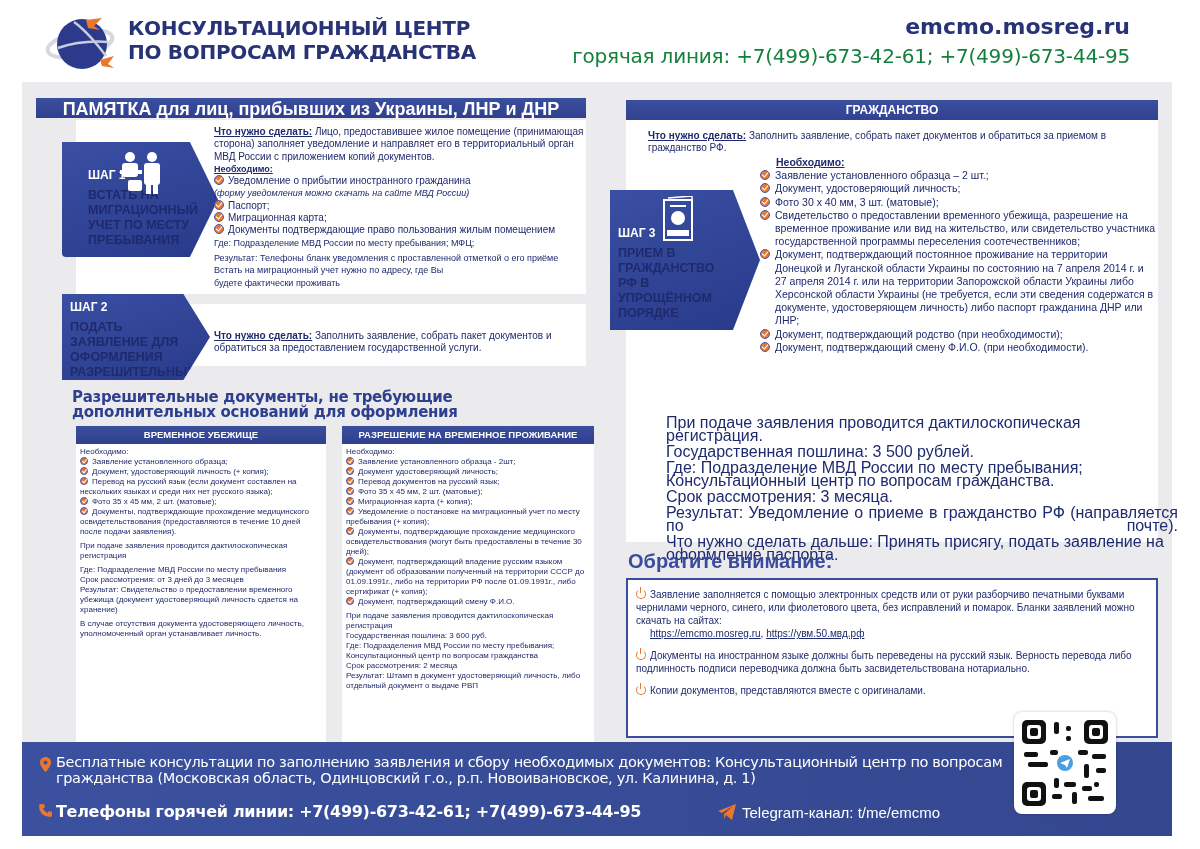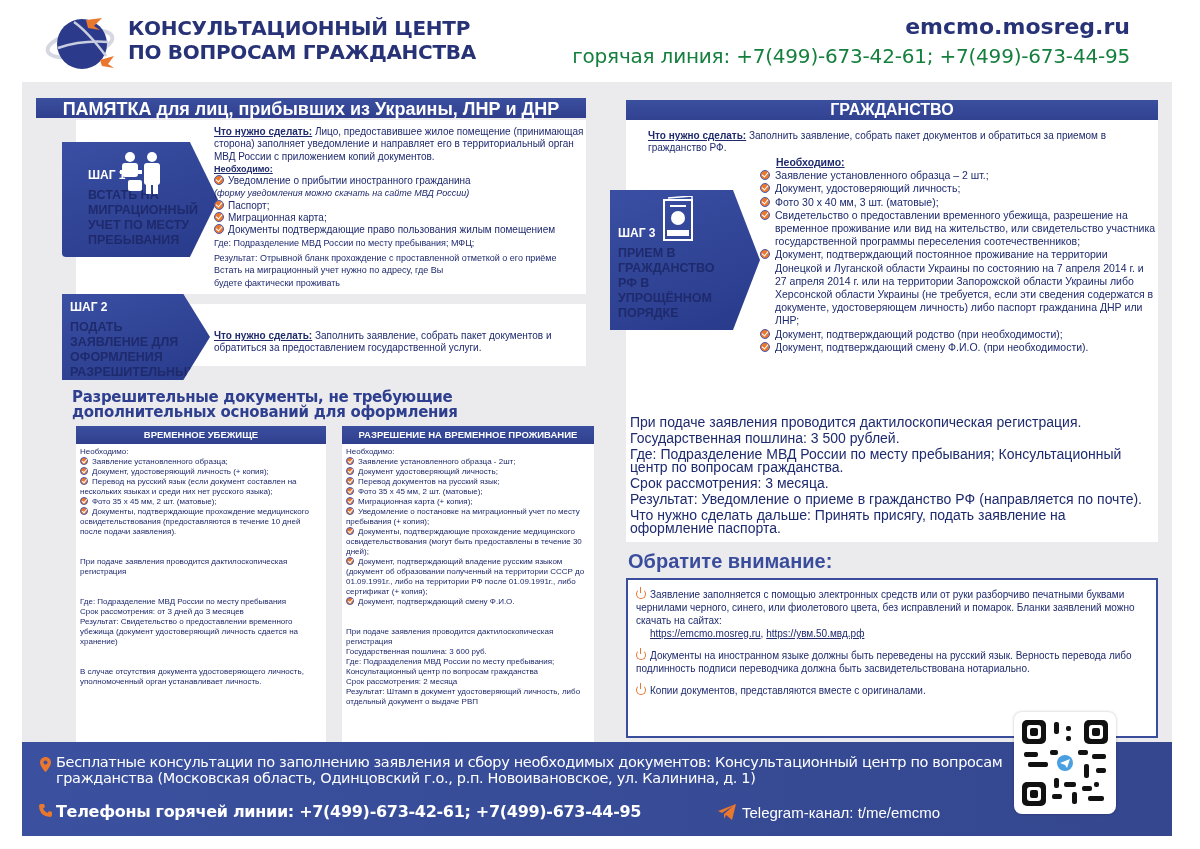--- a/index.html
+++ b/index.html
@@ -48,29 +48,29 @@
 
   .permit-title { position: absolute; left: 50px; top: 308px; width: 520px; font-family: "DejaVu Sans", sans-serif; font-weight: bold; font-size: 15px; line-height: 15px; color: #2f3f8f; letter-spacing: -0.3px; }
 
   .card { position: absolute; background: #fff; }
   .card-left { left: 54px; top: 344px; width: 250px; height: 384px; }
   .card-right { left: 320px; top: 344px; width: 252px; height: 316px; }
   .card .band-title { height: 18px; font-size: 9.5px; line-height: 18px; }
   .card .body { padding: 3px 4px; font-size: 8px; line-height: 10px; color: #1f2a6d; }
   .card .body .check { width: 8px; height: 8px; border-width: 1px; }
   .card .body .check::after { left: 1.5px; top: -0.5px; width: 2px; height: 4px; }
-  .card .sp { margin-top: 20px; }
-
-  
-  .right-title { position: absolute; left: 604px; top: 18px; width: 532px; height: 24px; font-size: 16px; line-height: 20px; }
+  .card .sp { margin-top: 4px; }
+
+  
+  .right-title { position: absolute; left: 604px; top: 18px; width: 532px; height: 24px; font-size: 12px; line-height: 20px; }
   .cit-box { position: absolute; left: 604px; top: 38px; width: 532px; height: 422px; background: #fff; }
   .cit-intro { position: absolute; left: 626px; top: 48px; width: 500px; }
   .cit-list { position: absolute; left: 738px; top: 74px; width: 396px; font-size: 10.5px; line-height: 13.2px; }
   .cit-list .check { margin-right: 5px; }
-  .cit-footer { position: absolute; left: 608px; top: 334px; width: 512px; font-size: 14px; line-height: 13px; }
+  .cit-footer { position: absolute; left: 644px; top: 334px; width: 512px; font-size: 16px; line-height: 13px; }
   .cit-footer p { margin-bottom: 3px; }
   .justify { text-align: justify; text-align-last: justify; }
 
   .attn-title { position: absolute; left: 606px; top: 468px; font-family: Liberation Sans, sans-serif; font-weight: bold; font-size: 20px; color: #3a4c9c; }
   .attn-box { position: absolute; left: 604px; top: 496px; width: 532px; height: 160px; background: #fff; border: 2px solid #3a4c9c; padding: 8px 10px 6px 8px; font-size: 10px; line-height: 13px; color: #1f2a6d; }
   .attn-box .item { margin-bottom: 9px; }
   .attn-box .cont { padding-left: 14px; }
   .power { display: inline-block; width: 10px; height: 10px; border-radius: 50%; border: 1.8px solid #e9772d; border-top-color: transparent; position: relative; vertical-align: -1px; margin-right: 4px; }
   .power::after { content: ""; position: absolute; left: 2.5px; top: -3px; width: 1.8px; height: 6px; background: #e9772d; }
   .link { text-decoration: underline; color: #1f2a6d; }
@@ -129,21 +129,21 @@
     <div>
       <span class="u">Что нужно сделать:</span><span> Лицо, предоставившее жилое помещение (принимающая сторона) заполняет уведомление и направляет его в территориальный орган МВД России с приложением копий документов.</span>
     </div>
     <div class="u" style="font-size:9px">Необходимо:</div>
     <div class="li"><span class="check"></span><span>Уведомление о прибытии иностранного гражданина</span></div>
     <div class="i b" style="font-size:9px">(форму уведомления можно скачать на сайте МВД России)</div>
     <div class="li"><span class="check"></span><span>Паспорт;</span></div>
     <div class="li"><span class="check"></span><span>Миграционная карта;</span></div>
     <div class="li"><span class="check"></span><span>Документы подтверждающие право пользования жилым помещением</span></div>
     <div style="font-size:9px"><span class="b">Где:</span><span> Подразделение МВД России по месту пребывания; МФЦ;</span></div>
-    <div style="font-size:9px;margin-top:3px"><span class="b">Результат:</span><span> Отрывной бланк прохождение с проставленной отметкой о его приёме</span></div>
+    <div style="font-size:9px;margin-top:3px"><span class="b">Результат:</span><span> Телефоны бланк уведомления с проставленной отметкой о его приёме</span></div>
     <div class="b" style="font-size:9px;width:250px">Встать на миграционный учет нужно по адресу, где Вы будете фактически проживать</div>
   </div>
 
   <div class="step2-box"></div>
   <div class="step-badge badge2">
     <div class="num">ШАГ 2</div>
     <div class="txt" style="width:118px">ПОДАТЬ ЗАЯВЛЕНИЕ ДЛЯ ОФОРМЛЕНИЯ РАЗРЕШИТЕЛЬНЫХ ДОКУМЕНТОВ</div>
   </div>
   <div class="step2-content txt">
     <span class="u">Что нужно сделать:</span><span> Заполнить заявление, собрать пакет документов и обратиться за предоставлением государственной услуги.</span>

